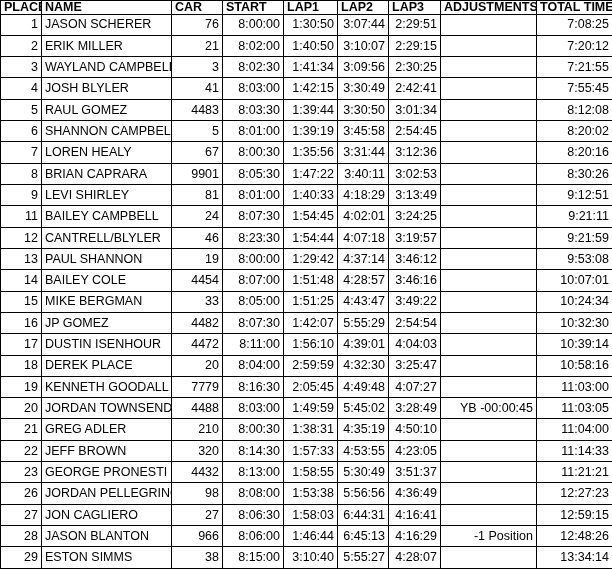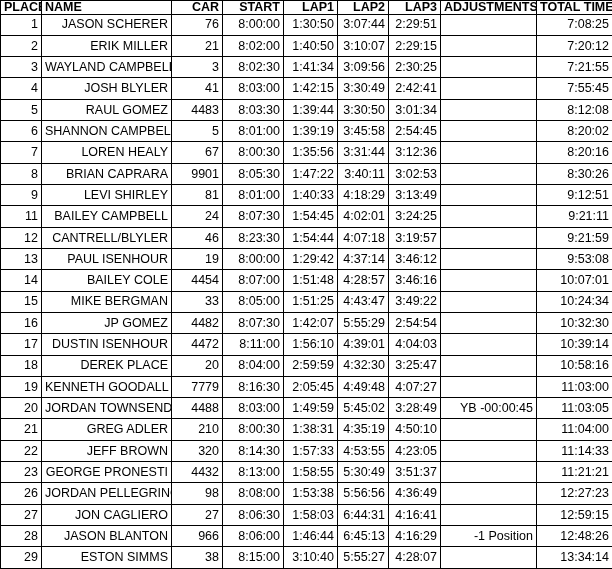--- a/index.html
+++ b/index.html
@@ -23,33 +23,33 @@
     border: 1px solid #000000;
     font-size: 12.5px;
     line-height: 1;
     padding: 0 3px;
     overflow: hidden;
     white-space: nowrap;
     vertical-align: middle;
   }
   table.results th {
     font-weight: bold;
-    text-align: right;
+    text-align: left;
   }
   table.results th.col-place,
   table.results th.col-name,
   table.results th.col-adjustments,
   table.results th.col-total_time {
     text-align: left;
   }
   table.results td {
     text-align: right;
   }
   table.results td.col-name {
-    text-align: right;
+    text-align: left;
   }
 </style>
 </head>
 <body>
 
 <table class="results">
   <colgroup>
     <col style="width:41px">
     <col style="width:130px">
     <col style="width:51px">
@@ -190,21 +190,21 @@
         <td class="col-car">46</td>
         <td class="col-start">8:23:30</td>
         <td class="col-lap1">1:54:44</td>
         <td class="col-lap2">4:07:18</td>
         <td class="col-lap3">3:19:57</td>
         <td class="col-adjustments"></td>
         <td class="col-total_time">9:21:59</td>
       </tr>
       <tr>
         <td class="col-place">13</td>
-        <td class="col-name">PAUL ISENHOUR</td>
+        <td class="col-name">PAUL SHANNON</td>
         <td class="col-car">19</td>
         <td class="col-start">8:00:00</td>
         <td class="col-lap1">1:29:42</td>
         <td class="col-lap2">4:37:14</td>
         <td class="col-lap3">3:46:12</td>
         <td class="col-adjustments"></td>
         <td class="col-total_time">9:53:08</td>
       </tr>
       <tr>
         <td class="col-place">14</td>

